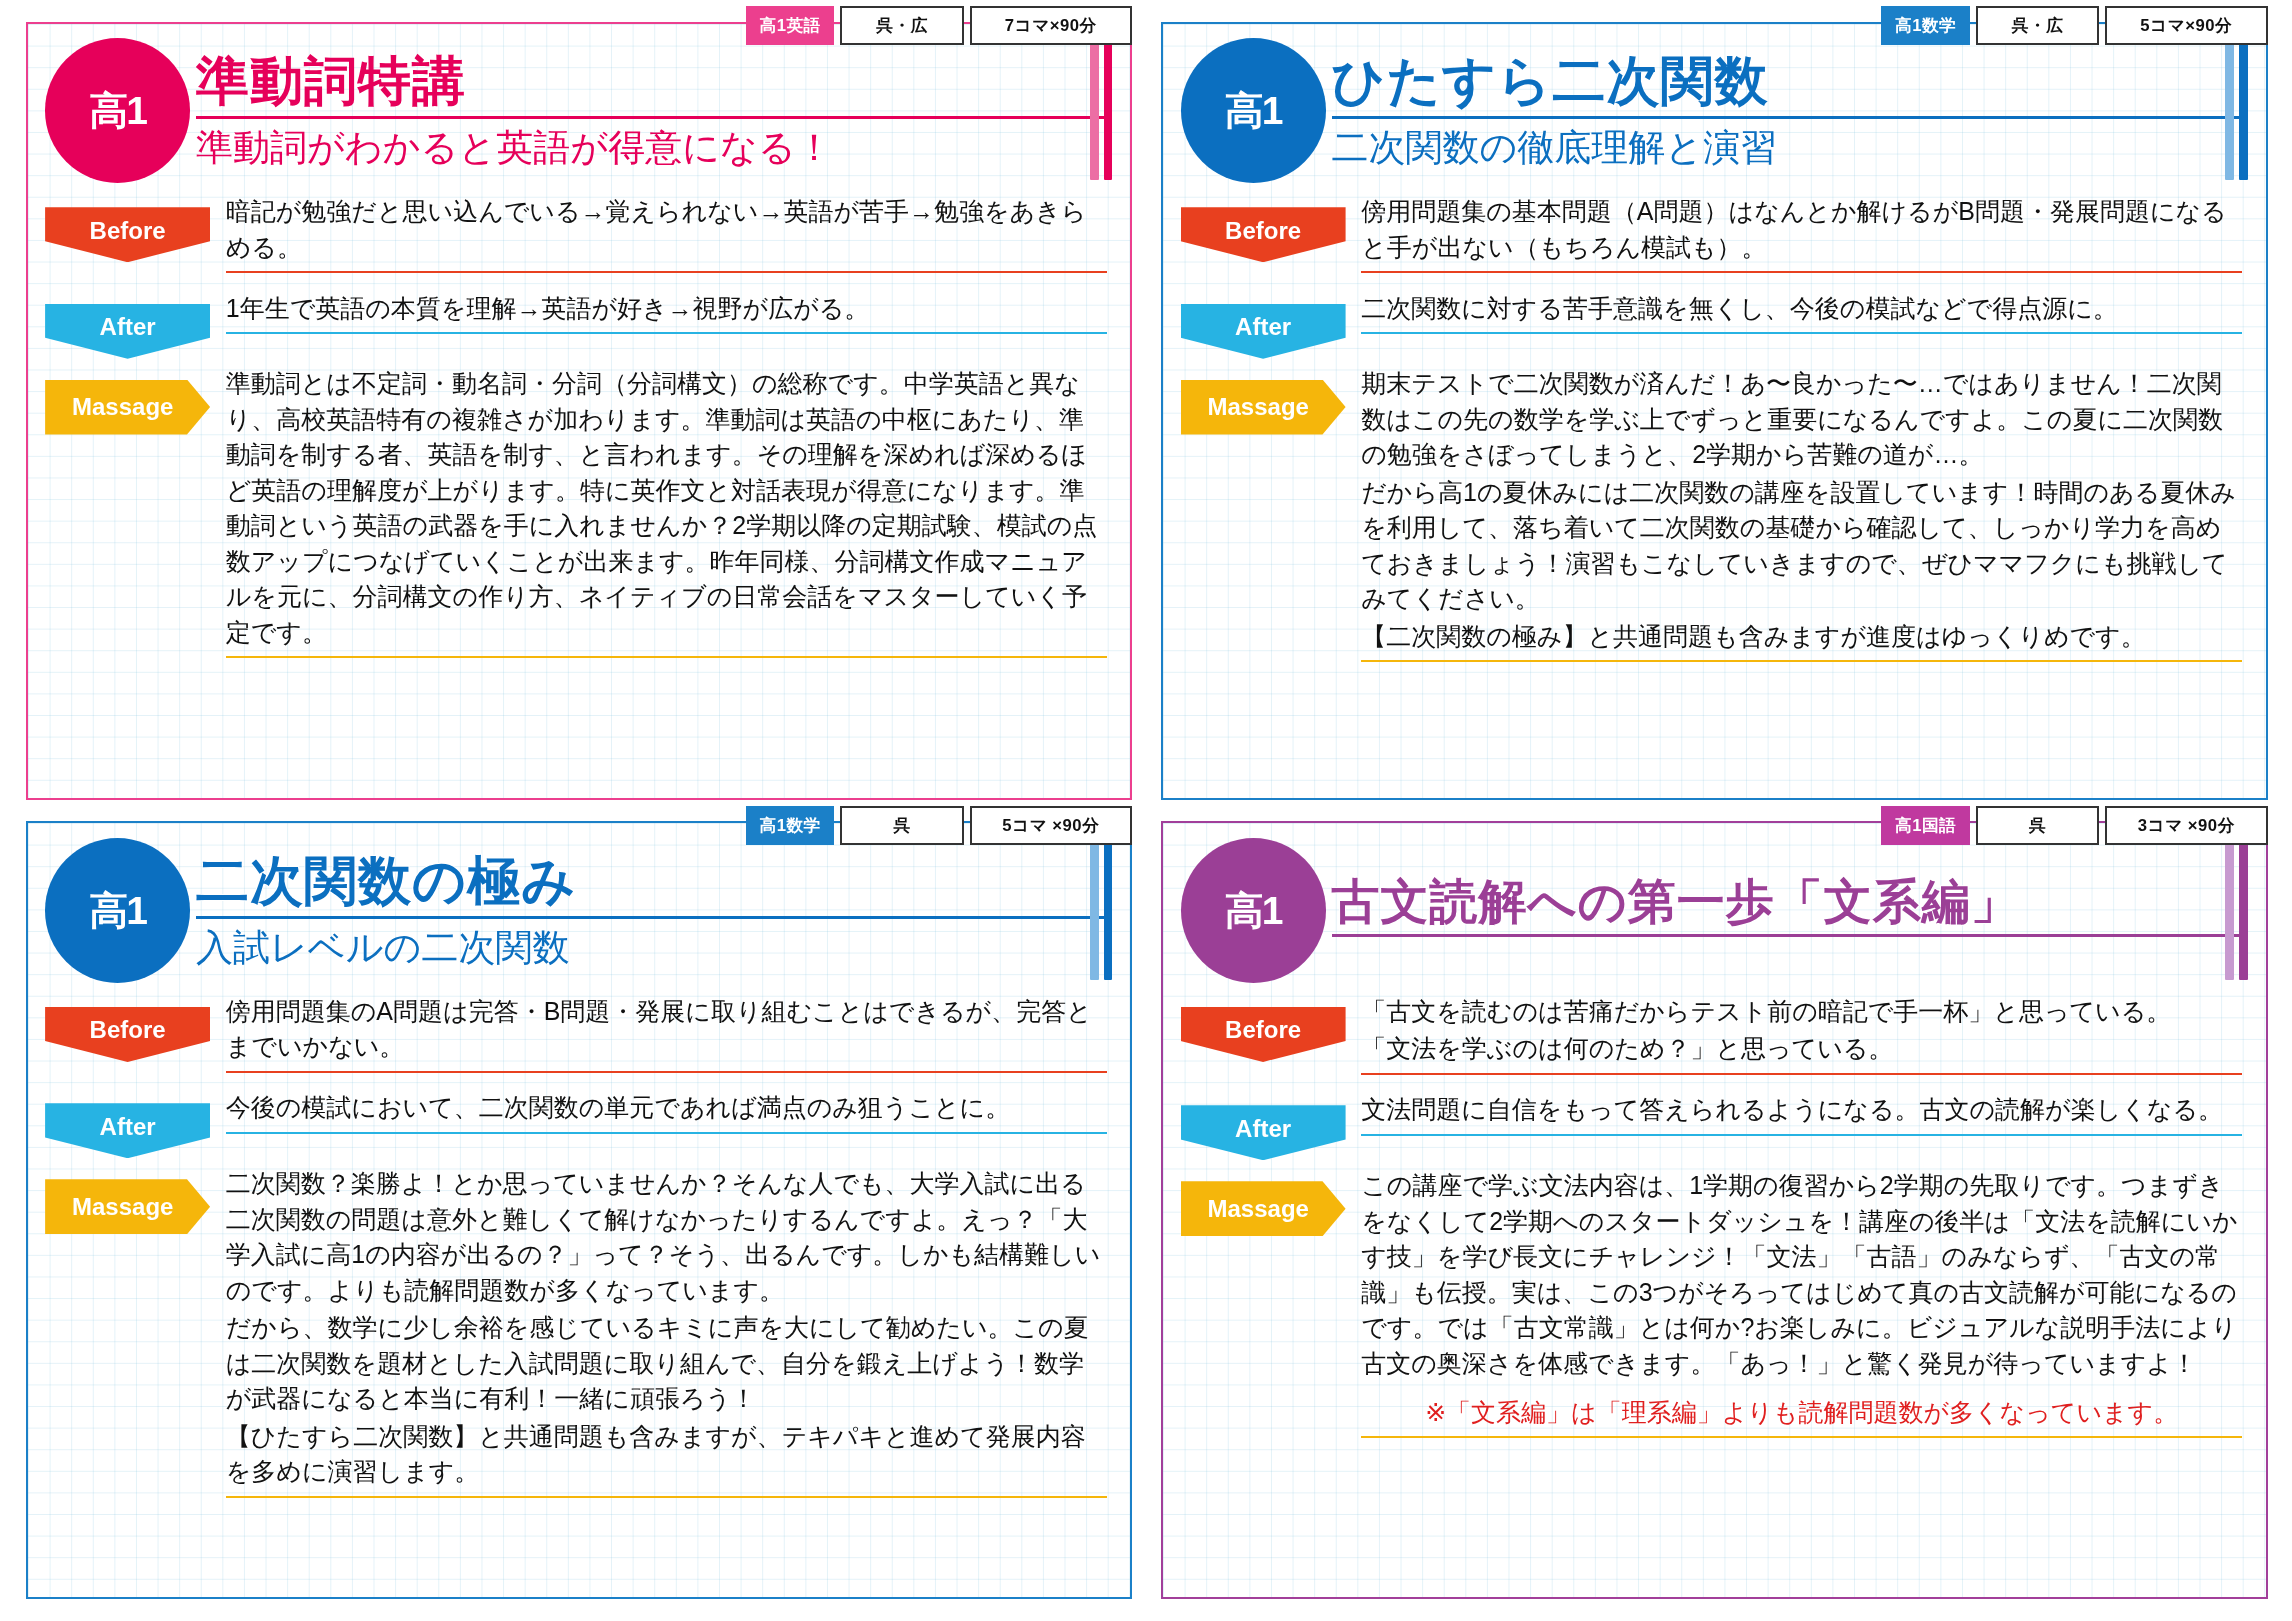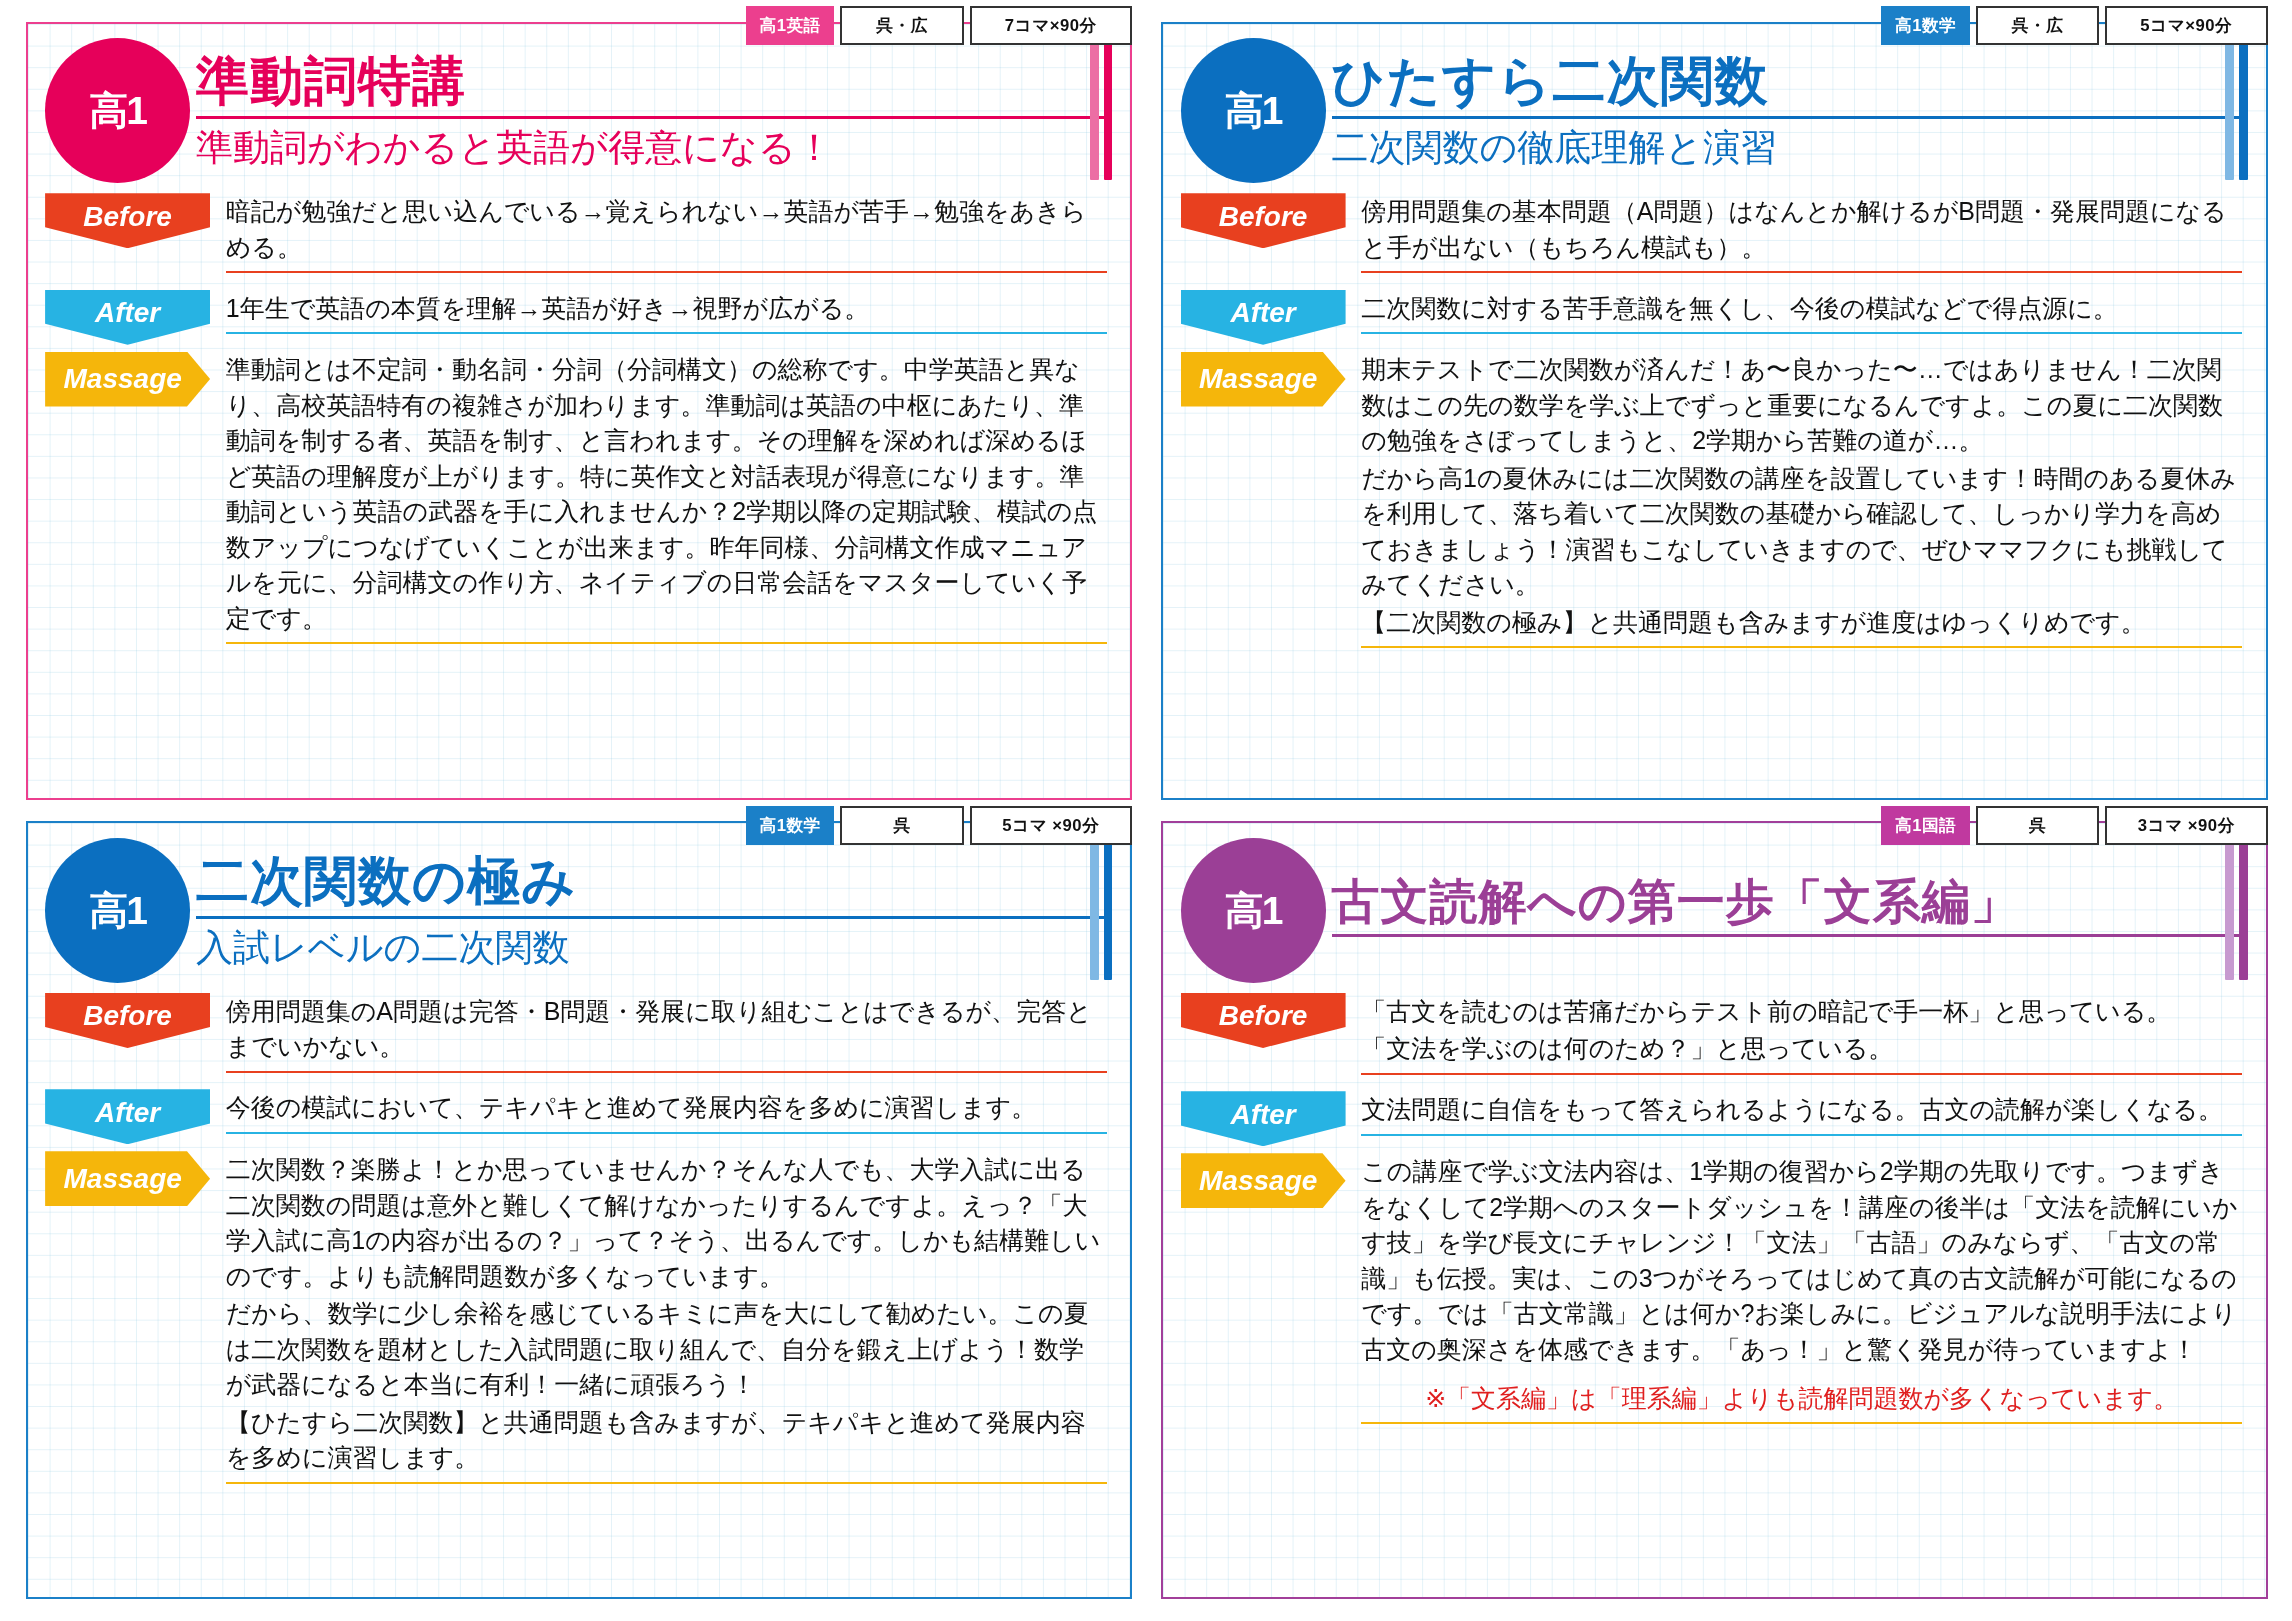--- a/index.html
+++ b/index.html
@@ -135,28 +135,27 @@
     display:flex;
     align-items:flex-start;
     margin-top:3.9px;
   }
   .label{
     position:relative;
     flex:0 0 auto;
     width:165px;
     min-height:55px;
     color:#fff;
-    font-size:28px;
-    font-style:italic;
+    font-size:24px;
     font-weight:bold;
     display:flex;align-items:center;justify-content:center;
     padding:5.9px 9.8px 13.7px 9.8px;
     box-sizing:border-box;
     margin-right:9.8px;
-    margin-top:3px;
+    margin-top:17px;
   }
   .label.before{background:#e8401f;clip-path:polygon(0 0,100% 0,100% 62%,50% 100%,0 62%);}
   .label.after{background:#27b3e3;clip-path:polygon(0 0,100% 0,100% 62%,50% 100%,0 62%);}
   .label.massage{background:#f5b60b;clip-path:polygon(0 0,86% 0,100% 50%,86% 100%,0 100%);padding:9.8px 19.6px 9.8px 9.8px;}
 
   .body{
     flex:1 1 auto;
     padding:3.9px 5.9px 9.8px 5.9px;
     font-size:25px;
     line-height:1.42;
@@ -315,21 +314,21 @@
           <div class="spacer"></div>
           <div class="sep red"></div>
         </div>
       </div>
     </div>
 
     <div class="row">
       <div class="label after">After</div>
       <div class="body">
         <div class="cell">
-          <p>今後の模試において、テキパキと進めて発展内容を多めに演習します。</p>
+          <p>今後の模試において、二次関数の単元であれば満点のみ狙うことに。</p>
           <div class="spacer"></div>
           <div class="sep cyan"></div>
         </div>
       </div>
     </div>
 
     <div class="row">
       <div class="label massage">Massage</div>
       <div class="body">
         <div class="cell">

